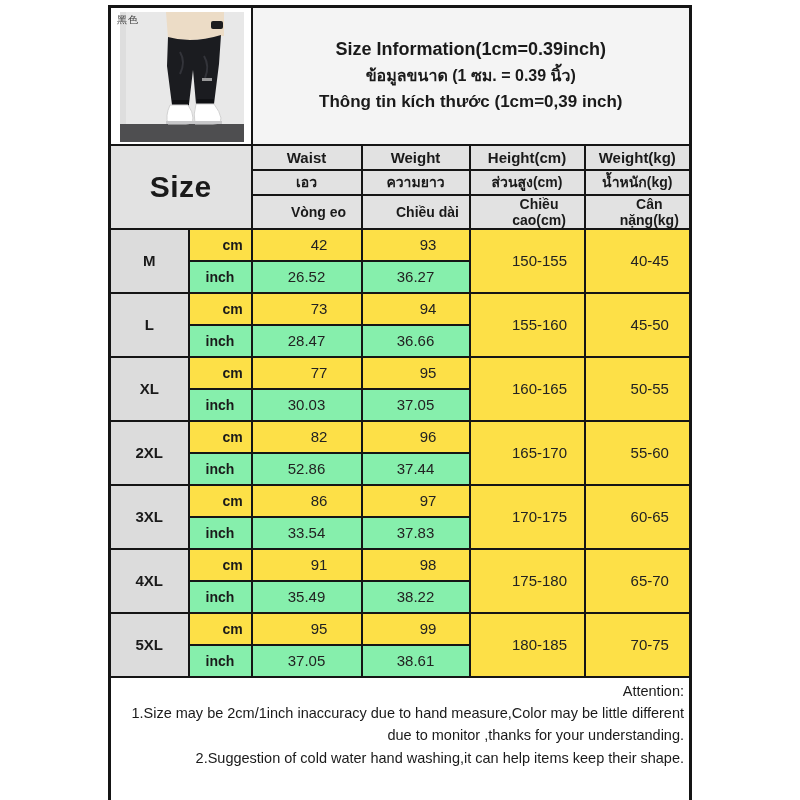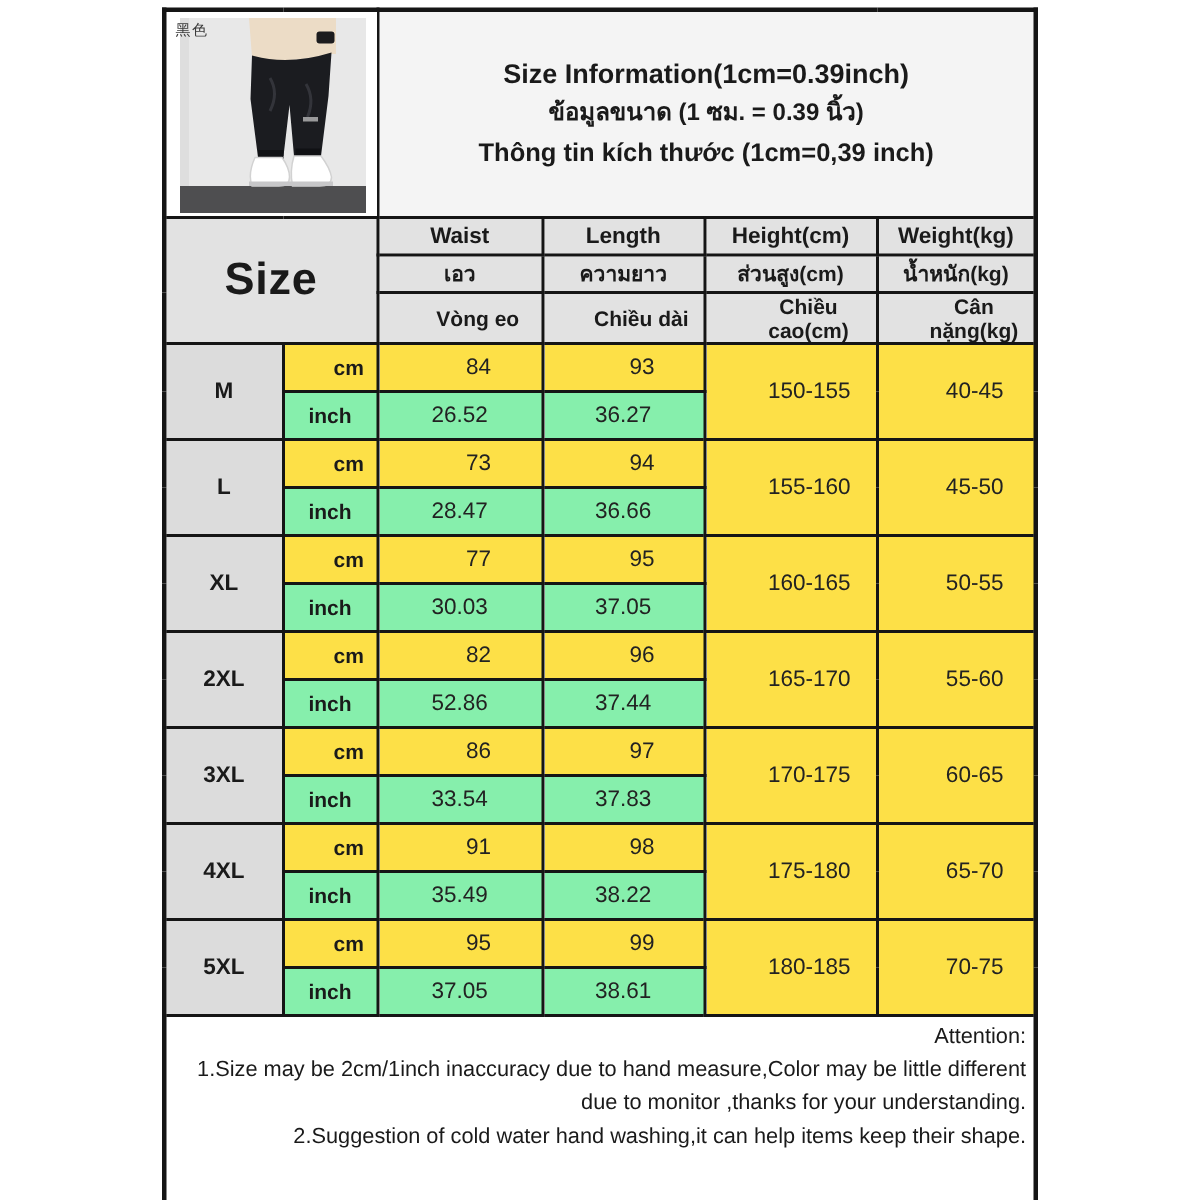--- a/index.html
+++ b/index.html
@@ -112,41 +112,41 @@
       <td colspan="4" class="title-cell">
         <div class="title-l1">Size Information(1cm=0.39inch)</div>
         <div class="title-l2">ข้อมูลขนาด (1 ซม. = 0.39 นิ้ว)</div>
         <div class="title-l3">Thông tin kích thước (1cm=0,39 inch)</div>
       </td>
     </tr>
 
     <tr class="r-head">
       <td colspan="2" rowspan="3" class="size-head">Size</td>
       <td class="head">Waist</td>
-      <td class="head">Length</td>
+      <td class="head">Weight</td>
       <td class="head">Height(cm)</td>
       <td class="head">Weight(kg)</td>
     </tr>
     <tr class="r-head">
       <td class="head-th">เอว</td>
       <td class="head-th">ความยาว</td>
       <td class="head-th">ส่วนสูง(cm)</td>
       <td class="head-th">น้ำหนัก(kg)</td>
     </tr>
     <tr class="r-head">
       <td class="head-vi">Vòng eo</td>
       <td class="head-vi">Chiều dài</td>
       <td class="head-vi">Chiều cao(cm)</td>
       <td class="head-vi">Cân nặng(kg)</td>
     </tr>
 
     <tr class="r-data">
       <td rowspan="2" class="size-label">M</td>
       <td class="unit unit-cm">cm</td>
-      <td class="val-cm">84</td>
+      <td class="val-cm">42</td>
       <td class="val-cm">93</td>
       <td rowspan="2" class="range">150-155</td>
       <td rowspan="2" class="range">40-45</td>
     </tr>
     <tr class="r-data">
       <td class="unit unit-inch">inch</td>
       <td class="val-inch">26.52</td>
       <td class="val-inch">36.27</td>
     </tr>
 

